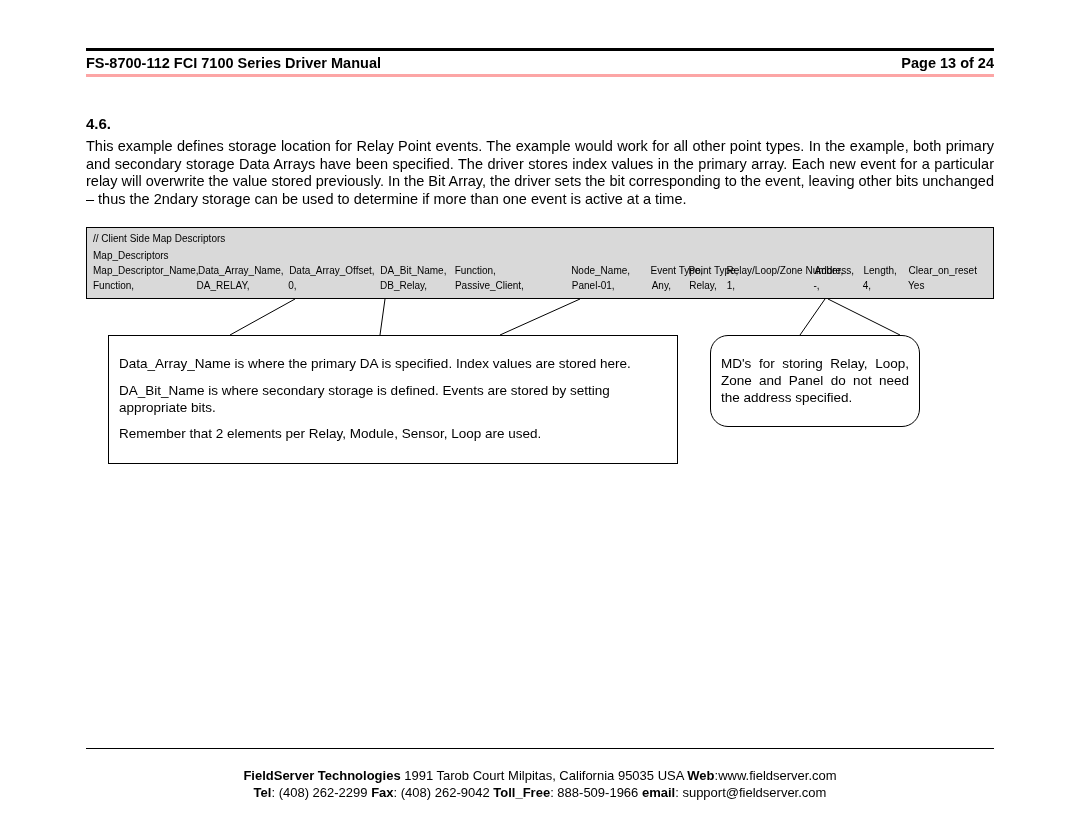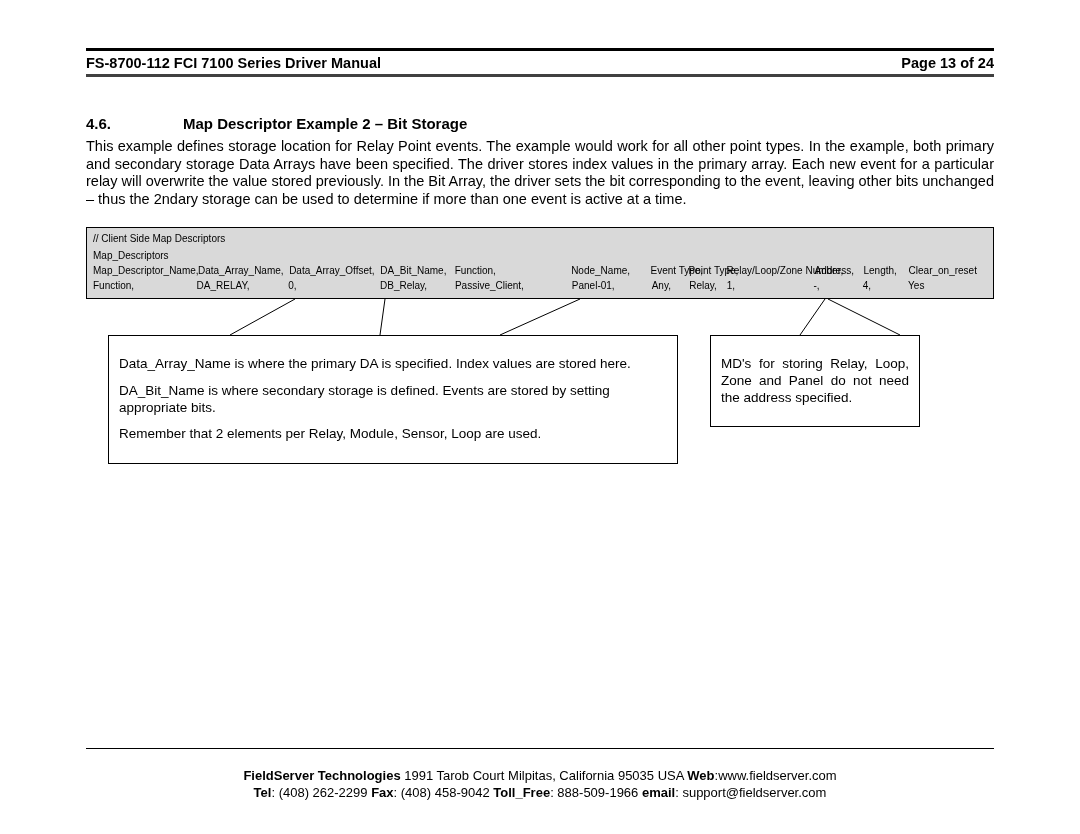--- a/index.html
+++ b/index.html
@@ -12,31 +12,30 @@
     position: relative;
     padding: 48px 86px 0 86px;
   }
   .hdr-rule-top { border-top: 3px solid #000; margin-bottom: 2px; }
   .hdr-bar {
     display: flex;
     justify-content: space-between;
     font-weight: bold;
     font-size: 14.5px;
     padding: 2px 0 3px 0;
-    border-bottom: 3px solid #404040;
+    border-bottom: 3px solid #fca5a5;
   }
   .section {
     margin-top: 38px;
   }
   .sec-title {
     font-weight: bold;
     font-size: 15px;
     display: flex;
     margin-bottom: 6px;
-    gap: 37px;
   }
   .sec-num { width: 60px; }
   .body-text {
     font-size: 14.5px;
     line-height: 1.22;
     text-align: justify;
   }
 
   .table-box {
     margin-top: 18px;
@@ -90,20 +89,21 @@
     top: 36px;
     width: 570px;
   }
   .callout-left p { margin-bottom: 10px; }
   .callout-left p:last-child { margin-bottom: 0; }
   .callout-right {
     left: 624px;
     top: 36px;
     width: 210px;
     text-align: justify;
+    border-radius: 18px;
   }
 
   .footer {
     position: absolute;
     left: 86px;
     right: 86px;
     bottom: 32px;
     border-top: 1.5px solid #000;
     padding-top: 18px;
     font-size: 13px;
@@ -117,21 +117,20 @@
 
 <div class="hdr-rule-top"></div>
 <div class="hdr-bar">
   <span>FS-8700-112 FCI 7100 Series Driver Manual</span>
   <span>Page 13 of 24</span>
 </div>
 
 <div class="section">
   <div class="sec-title">
     <span class="sec-num">4.6.</span>
-    <span>Map Descriptor Example 2 – Bit Storage</span>
   </div>
   <p class="body-text">This example defines storage location for Relay Point events. The example would work for all other point types. In the example, both primary and secondary storage Data Arrays have been specified. The driver stores index values in the primary array. Each new event for a particular relay will overwrite the value stored previously. In the Bit Array, the driver sets the bit corresponding to the event, leaving other bits unchanged – thus the 2ndary storage can be used to determine if more than one event is active at a time.</p>
 </div>
 
 <div class="table-box">
   <div class="tbl-comment">//     Client Side Map Descriptors</div>
   <div class="tbl-label">Map_Descriptors</div>
   <div class="tbl-row">
     <div class="c1">Map_Descriptor_Name,</div>
     <div class="c2">Data_Array_Name,</div>
@@ -182,15 +181,15 @@
   <div class="callout callout-right">
     <span>MD's for storing Relay, Loop, Zone and Panel do not need the address specified.</span>
   </div>
 </div>
 
 <div class="footer">
   <div>
     <b>FieldServer Technologies</b><span> 1991 Tarob Court Milpitas, California 95035 USA  </span><b>Web</b><span>:www.fieldserver.com</span>
   </div>
   <div>
-    <b>Tel</b><span>: (408) 262-2299  </span><b>Fax</b><span>: (408) 458-9042  </span><b>Toll_Free</b><span>: 888-509-1966   </span><b>email</b><span>: support@fieldserver.com</span>
+    <b>Tel</b><span>: (408) 262-2299  </span><b>Fax</b><span>: (408) 262-9042  </span><b>Toll_Free</b><span>: 888-509-1966   </span><b>email</b><span>: support@fieldserver.com</span>
   </div>
 </div>
 
 </body></html>

